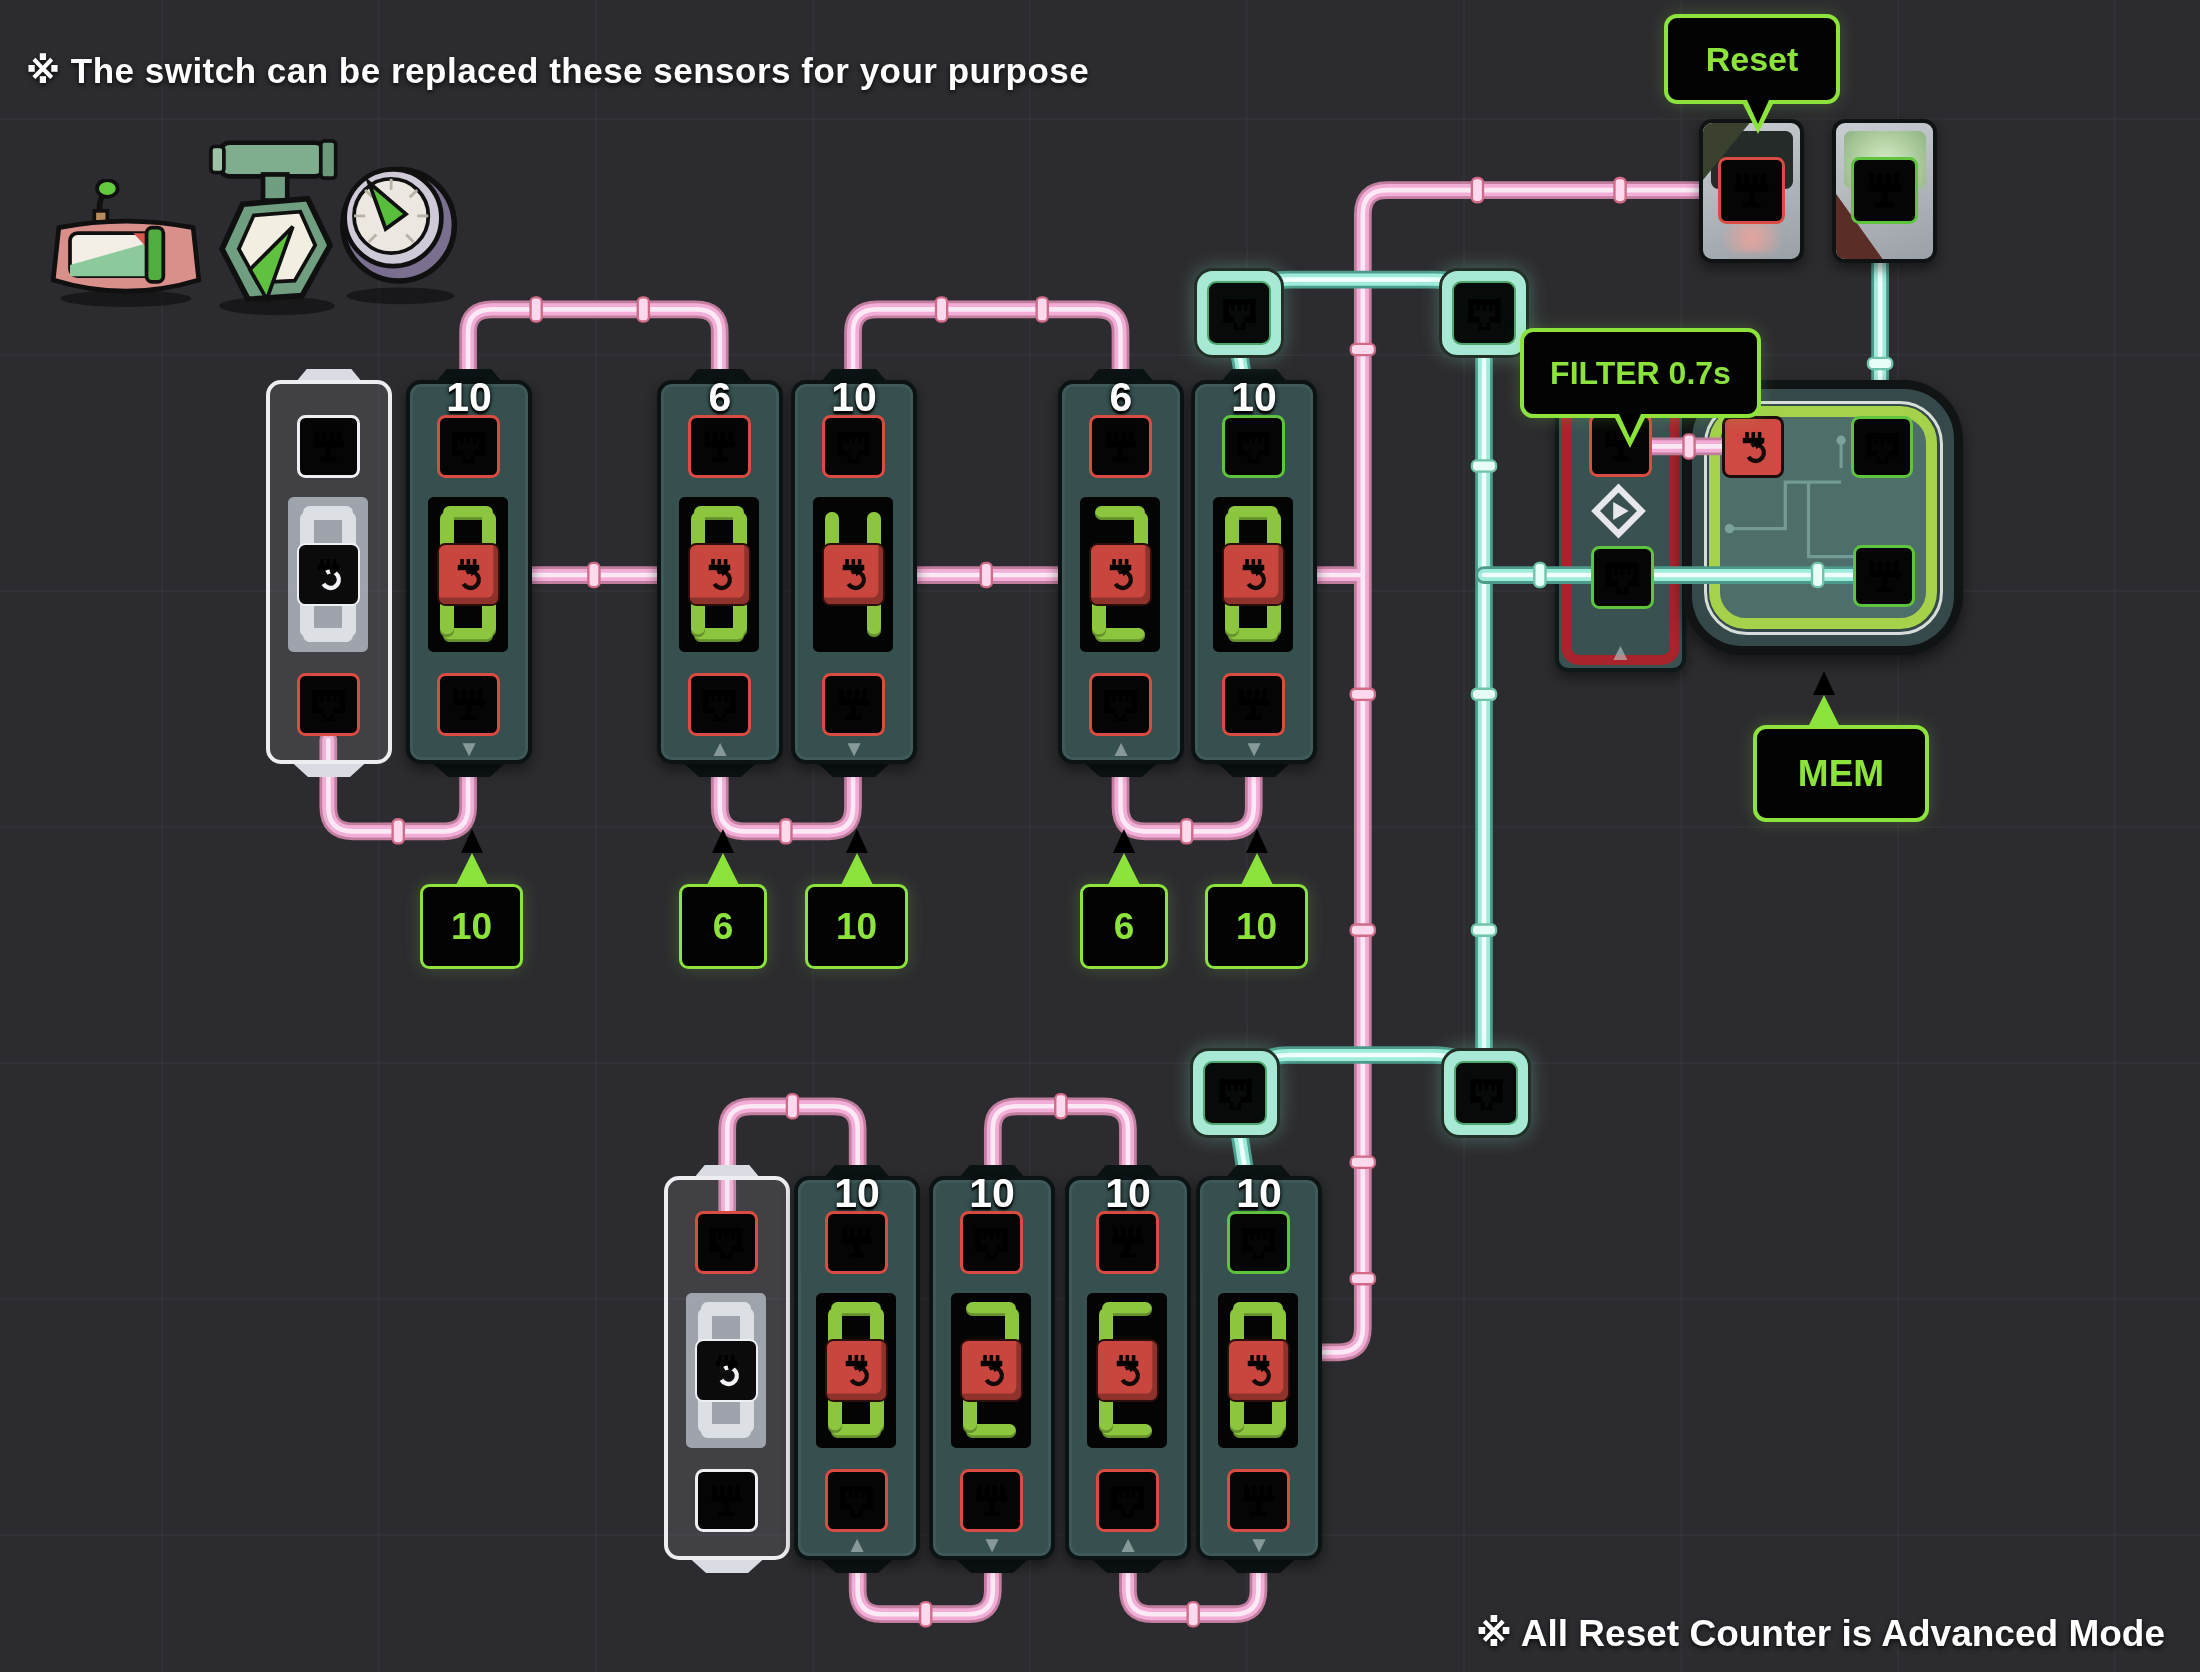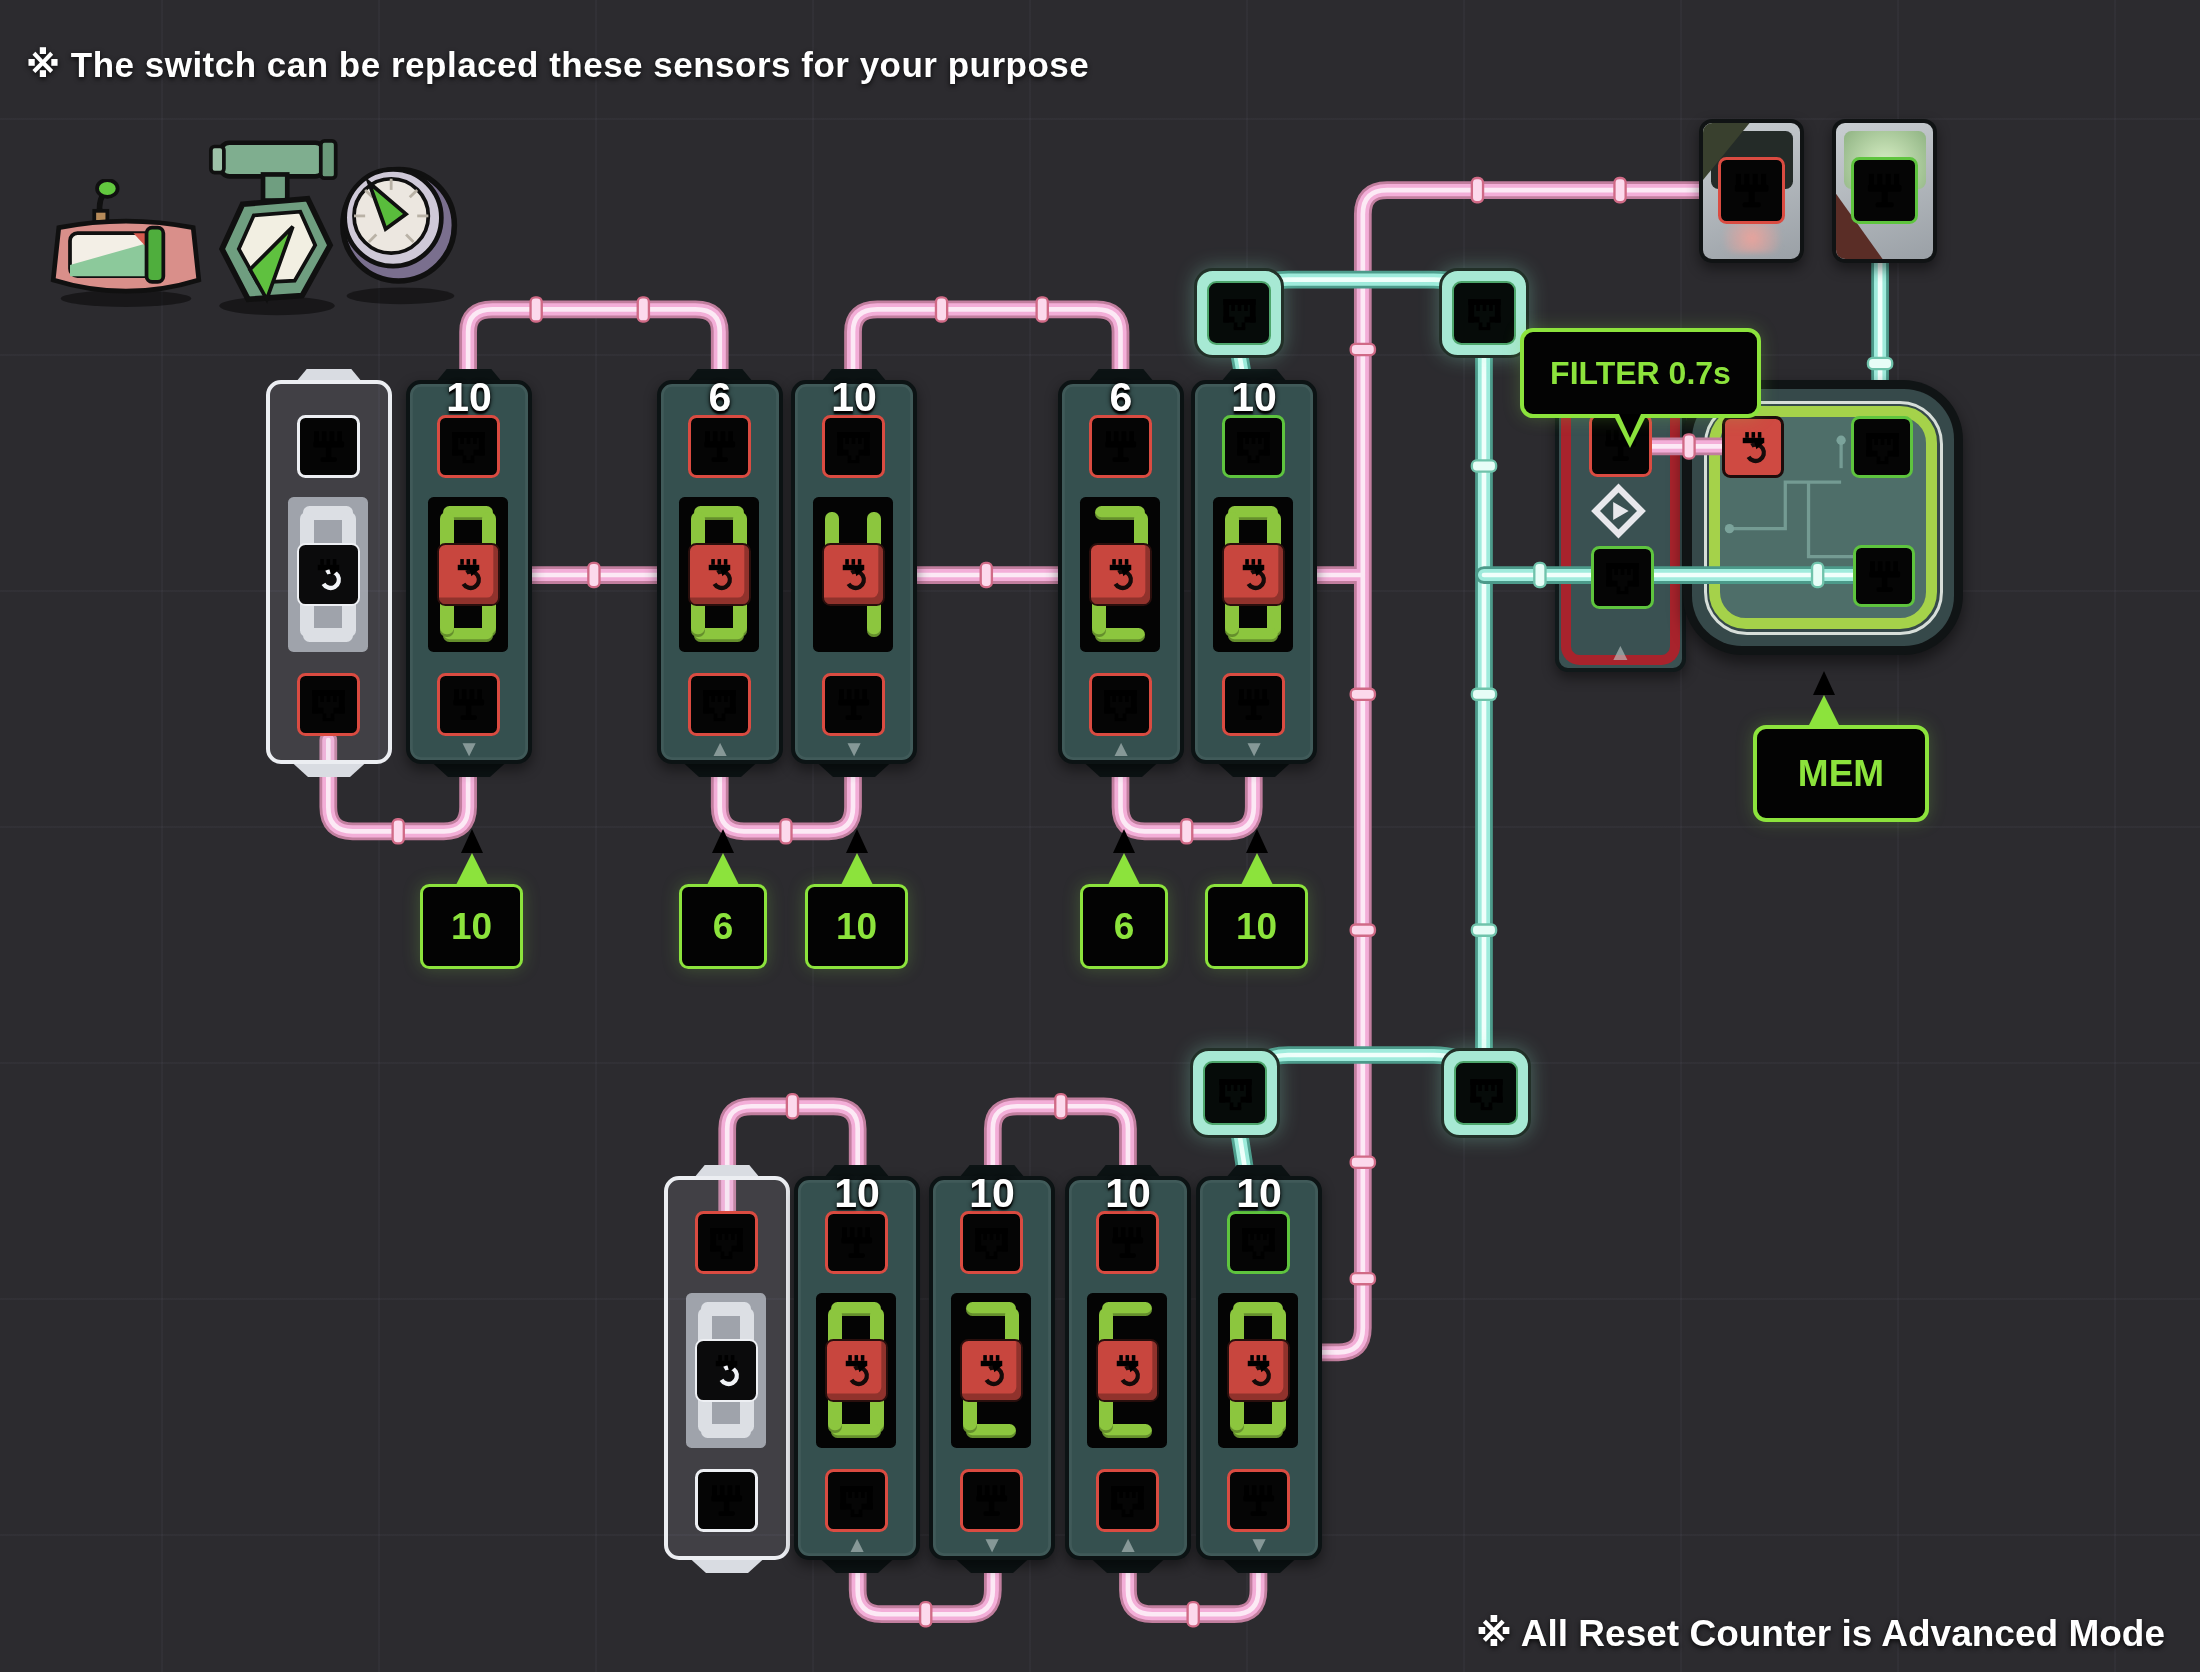--- a/index.html
+++ b/index.html
@@ -9,21 +9,21 @@
     background-image:
       linear-gradient(rgba(170,170,200,.045) 1.9px, transparent 1.9px),
       linear-gradient(90deg, rgba(170,170,200,.045) 1.9px, transparent 1.9px);
     background-size:217px 236px;background-position:161px 118px;}
   .abs{position:absolute;}
   svg.layer{position:absolute;left:0;top:0;pointer-events:none;}
 
   
   .note{position:absolute;color:#fff;font-weight:bold;white-space:nowrap;
         text-shadow:0 1.9px 5.6px rgba(0,0,0,.8);}
-  .note.top{left:26px;top:45px;font-size:35px;letter-spacing:0.5px;}
+  .note.top{left:26px;top:51px;font-size:35px;letter-spacing:0.5px;}
   .note.bottom{right:35px;bottom:17px;font-size:37px;}
 
   
   .tip{position:absolute;background:#030303;border:4.7px solid #8ce33c;border-radius:13px;
        color:#8ce33c;font-weight:bold;display:flex;align-items:center;justify-content:center;
        z-index:8;box-shadow:0 0 17px rgba(130,220,70,.25);white-space:nowrap;}
   .tail{position:absolute;width:0;height:0;border:17px solid transparent;}
   .tail.down{border-top:34px solid #8ce33c;border-bottom:0;bottom:-34px;}
   .tail.down:after{content:"";position:absolute;border:11.2px solid transparent;
        border-top:24px solid #000;border-bottom:0;left:-11.2px;top:-34px;}
@@ -702,20 +702,24 @@
       </div>
   </div>
   <div class="bridge" style="left:1441px;top:1048px">
     <div class="bport">
         <svg class="ic" viewBox="0 0 46 46" width="43" height="43">
           <use href="#g-jack"></use>
         </svg>
       </div>
   </div>
 
+  <div class="tip" style="left:1664px;top:14px;width:168px;height:82px;font-size:34px">
+    <span>Reset</span>
+    <div class="tail down" style="left:73px"></div>
+  </div>
   <div class="tip" style="left:1520px;top:328px;width:233px;height:82px;font-size:32px">
     <span>FILTER 0.7s</span>
     <div class="tail down" style="left:89px"></div>
   </div>
   <div class="tip" style="left:1753px;top:725px;width:168px;height:89px;font-size:37px">
     <span>MEM</span>
     <div class="tail up" style="left:50px"></div>
   </div>
 
   <div class="tip" style="left:420px;top:884px;width:97px;height:79px;font-size:37px;border-width:3.7px;border-radius:9.3px">

